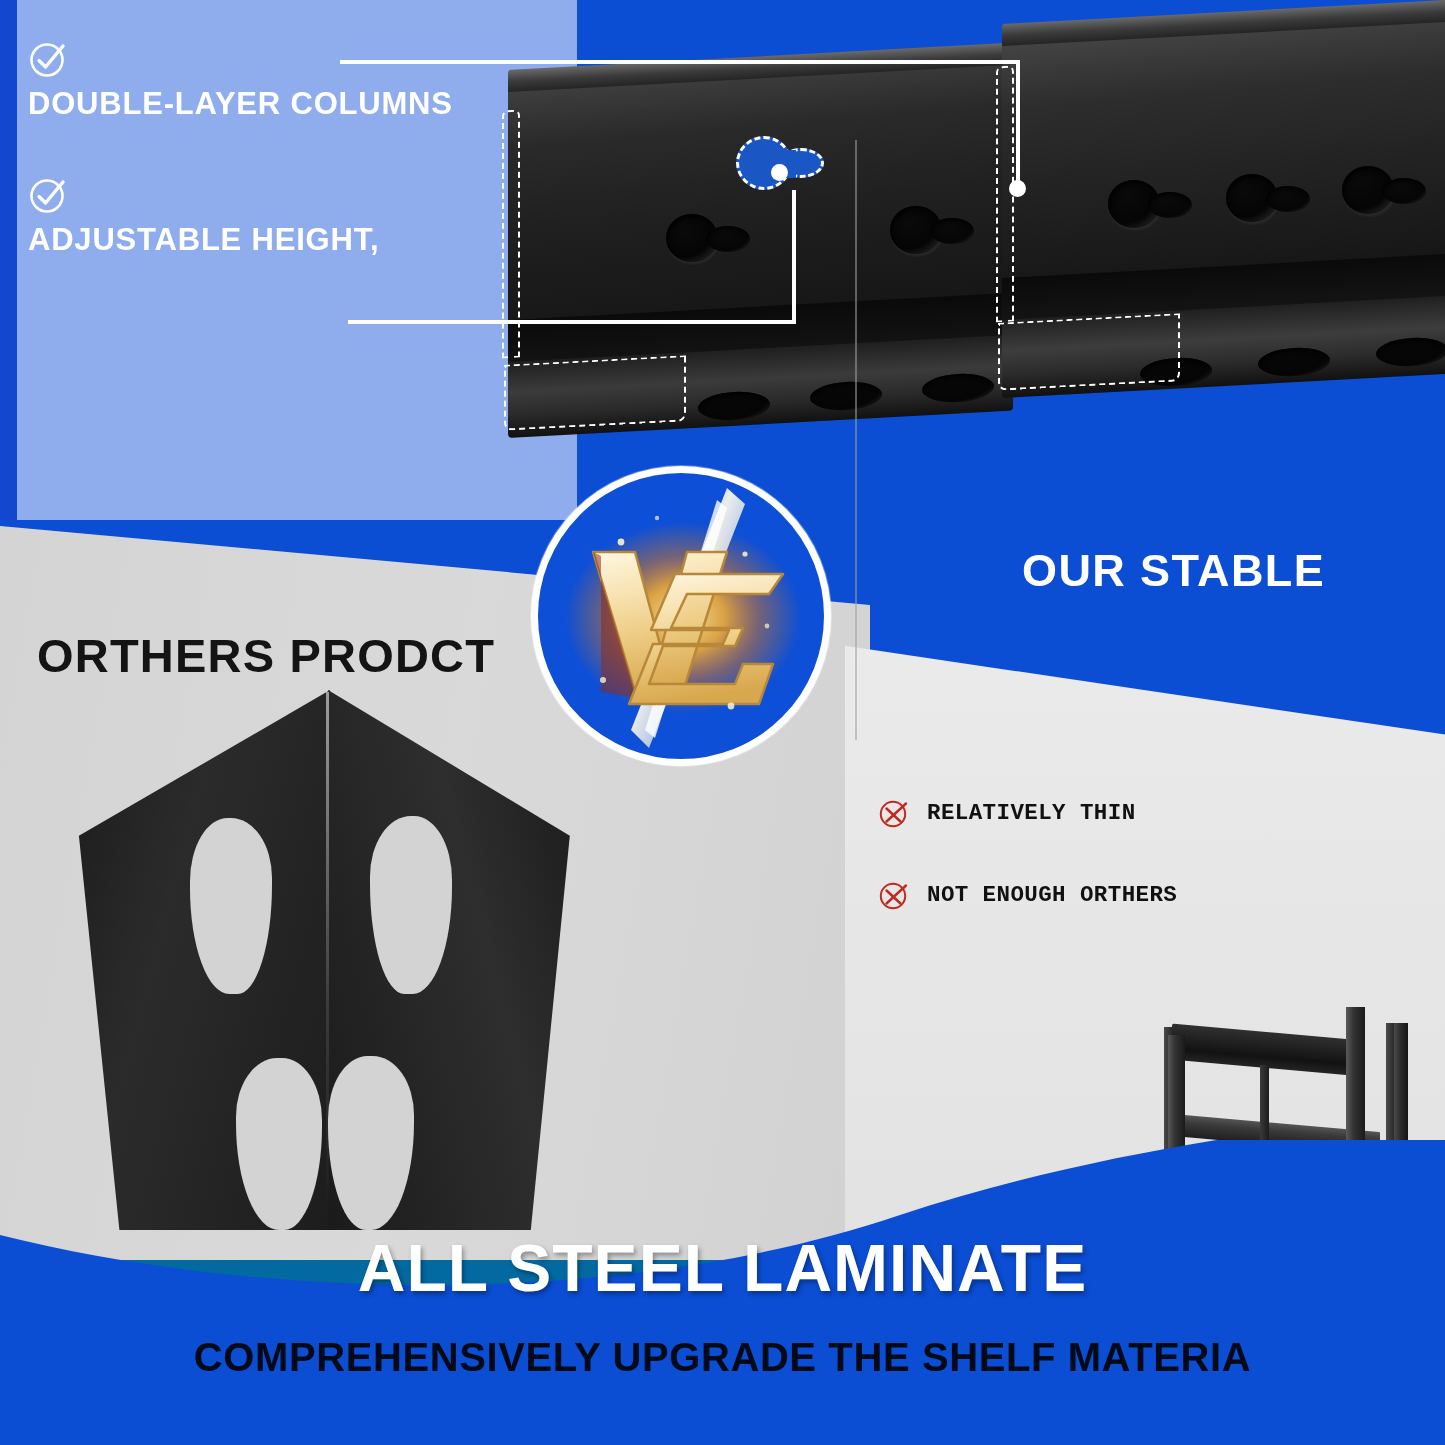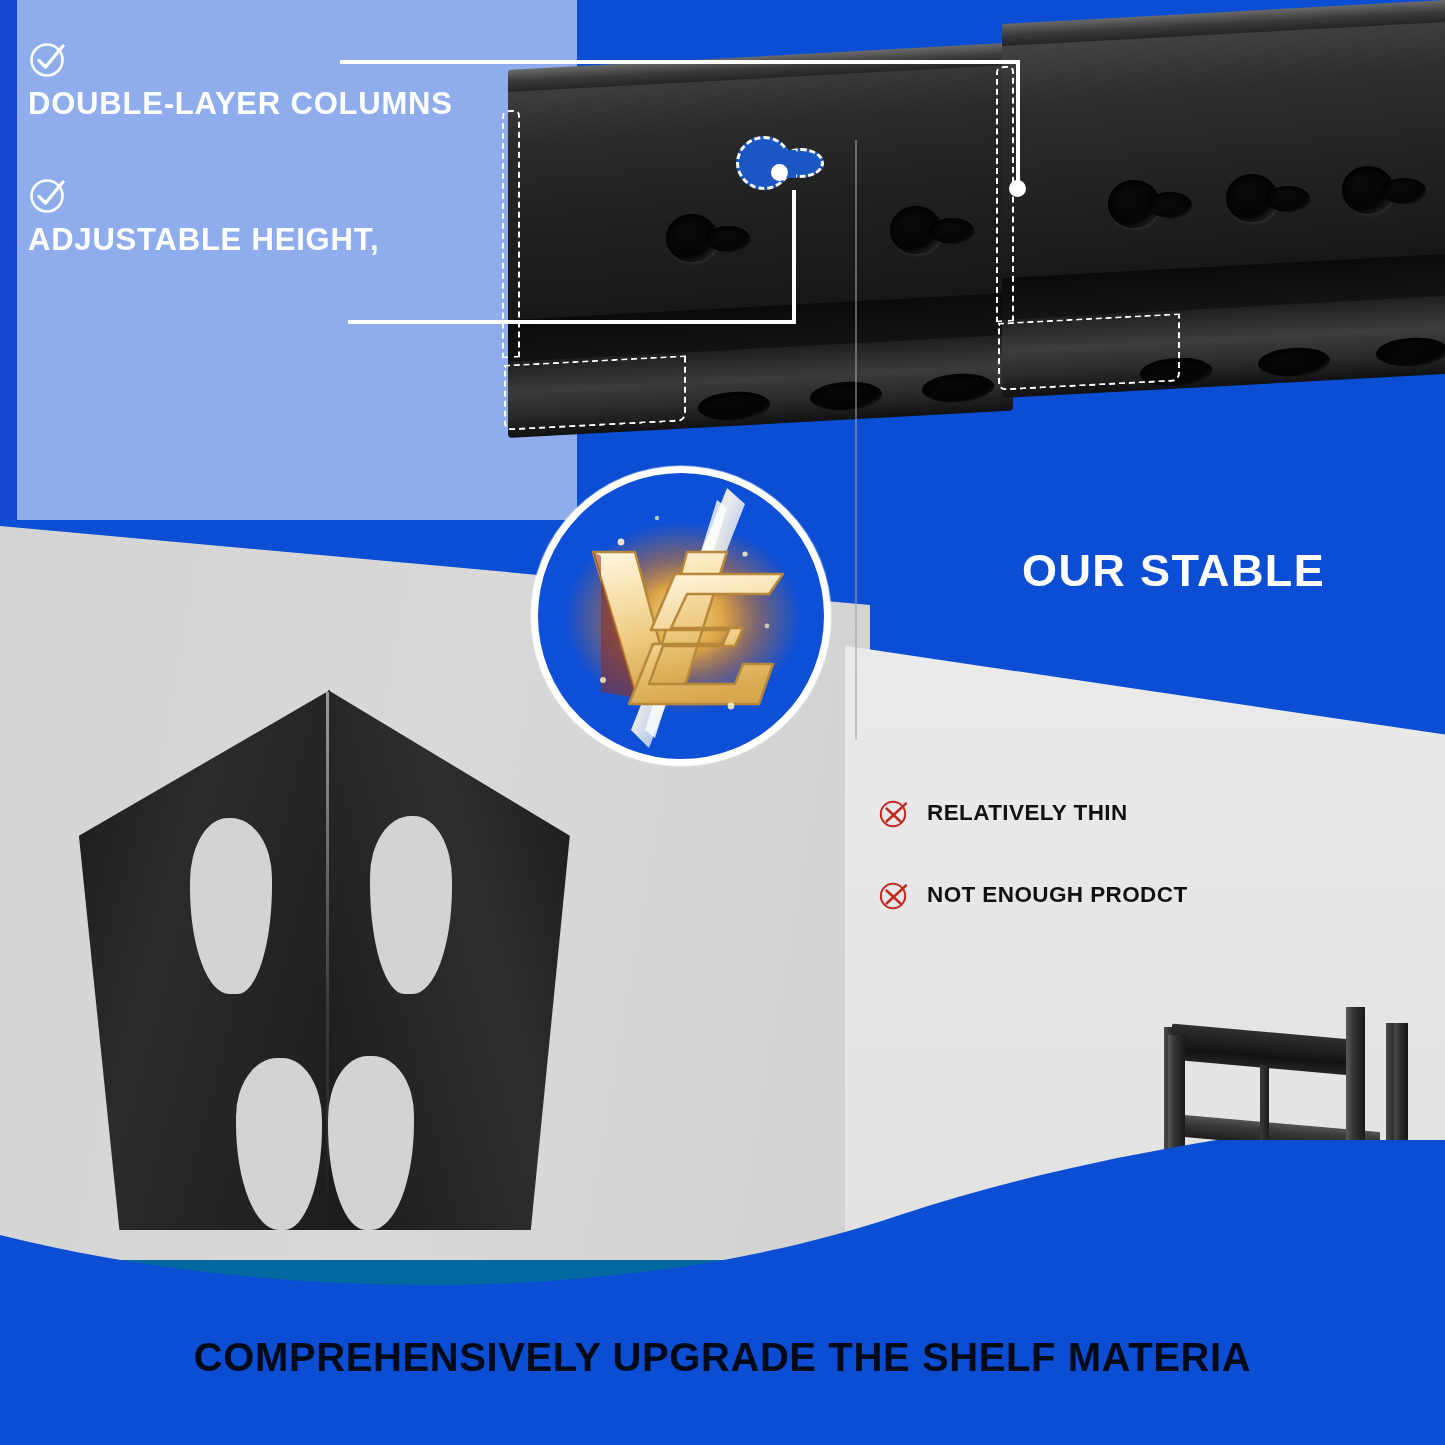--- a/index.html
+++ b/index.html
@@ -71,21 +71,21 @@
   }
 
   
   .bracket { position:absolute; left:60px; top:690px; width:520px; height:540px; }
   .bracket-hole { position:absolute; background:#d3d3d3; }
 
   
   .con-list { position:absolute; left:878px; top:772px; width:500px; }
   .con-row { display:flex; align-items:center; margin-bottom:0px; }
   .x-icon { width:31px; height:31px; flex:0 0 31px; margin-right:18px; }
-  .con-text { color:#111111; font-weight:700; font-size:22.5px; letter-spacing:.4px; white-space:nowrap; font-family:Liberation Sans, sans-serif; }
+  .con-text { color:#111111; font-weight:700; font-size:22.5px; letter-spacing:.4px; white-space:nowrap; font-family:Liberation Mono, monospace; }
 
   
   .shelf { position:absolute; left:1128px; top:975px; width:300px; height:460px; }
   .post { position:absolute; background:linear-gradient(90deg,#4a4a4a 0%,#2e2e2e 45%,#1a1a1a 100%); }
   .shelf-board { position:absolute; background:linear-gradient(180deg,#555 0%,#3a3a3a 35%,#1e1e1e 100%); border-radius:1px; }
   .shelf-board-top { position:absolute; background:linear-gradient(180deg,#2a2a2a 0%,#161616 100%); }
 
   
   .bottom-banner { position:absolute; left:0; top:1140px; width:1445px; height:305px; overflow:hidden; }
   .banner-title {
@@ -234,20 +234,21 @@
 
   </div>
 
   <div class="mid-section">
     <div class="mid-blue"></div>
     <div class="mid-gray-left"></div>
     <div class="mid-gray-right"></div>
   </div>
   <div class="panel-seam"></div>
 
+  <div class="others-title">ORTHERS PRODCT</div>
   <div class="our-title">OUR STABLE</div>
 
   <div class="bracket">
 
     <div style="position:absolute; left:0; top:0; width:270px; height:540px;
                 background:linear-gradient(105deg,#1a1a1a 0%,#2b2b2b 40%,#1d1d1d 100%);
                 clip-path: polygon(100% 0, 100% 100%, 22% 100%, 7% 27%);"></div>
 
     <div style="position:absolute; left:268px; top:0; width:260px; height:540px;
                 background:linear-gradient(255deg,#181818 0%,#2e2e2e 42%,#1b1b1b 100%);
@@ -275,21 +276,21 @@
       <span class="con-text">RELATIVELY THIN</span>
     </div>
     <div class="con-row" style="height:82px;">
       <span class="x-icon">
         <svg viewBox="0 0 31 31" width="31" height="31">
           <circle cx="15" cy="16" r="12.2" fill="none" stroke="#C1281F" stroke-width="2"></circle>
           <path d="M8.5 10.5 L22.5 23.5" stroke="#C1281F" stroke-width="2.4" stroke-linecap="round"></path>
           <path d="M8.5 23.5 L28 5.5" stroke="#C1281F" stroke-width="2.4" stroke-linecap="round"></path>
         </svg>
       </span>
-      <span class="con-text">NOT ENOUGH PRODCT</span>
+      <span class="con-text">NOT ENOUGH ORTHERS</span>
     </div>
   </div>
 
   <div class="shelf">
 
     <div class="post" style="left:36px; top:52px; width:15px; height:355px;"></div>
     <div class="post" style="left:258px; top:48px; width:16px; height:350px;"></div>
 
     <div class="shelf-board-top" style="left:44px; top:57px; width:190px; height:36px; transform:skewY(5deg); background:linear-gradient(180deg,#303030 0%,#121212 70%,#242424 100%); border-radius:2px;"></div>
     <div class="shelf-board" style="left:44px; top:148px; width:208px; height:22px; transform:skewY(5deg);"></div>
@@ -301,20 +302,21 @@
     <div class="post" style="left:218px; top:32px; width:19px; height:390px; background:linear-gradient(90deg,#5a5a5a 0%,#333 40%,#1a1a1a 100%);"></div>
     <div class="post" style="left:266px; top:48px; width:14px; height:352px; background:linear-gradient(90deg,#4a4a4a 0%,#2a2a2a 50%,#151515 100%);"></div>
 
     <div class="post" style="left:132px; top:90px; width:9px; height:310px; background:linear-gradient(90deg,#3a3a3a,#1c1c1c);"></div>
   </div>
 
   <div class="bottom-banner">
     <svg width="1445" height="305" style="position:absolute; left:0; top:0;">
       <path d="M0 95 C 260 160, 620 170, 900 75 C 1080 16, 1260 -10, 1445 -30 L1445 305 L0 305 Z" fill="#0B4ED4"></path>
     </svg>
+    <div class="banner-title">ALL STEEL LAMINATE</div>
     <div class="banner-sub">COMPREHENSIVELY UPGRADE THE SHELF MATERIA</div>
   </div>
 
   <div class="vs-badge">
     <div class="vs-ring"></div>
     <svg viewBox="0 0 300 300" width="300" height="300" style="position:absolute; left:0; top:0;">
       <defs>
         <radialGradient id="glow" cx="50%" cy="50%" r="50%">
           <stop offset="0%" stop-color="#FFE9A0" stop-opacity="0.95"></stop>
           <stop offset="35%" stop-color="#FFB12A" stop-opacity="0.85"></stop>

